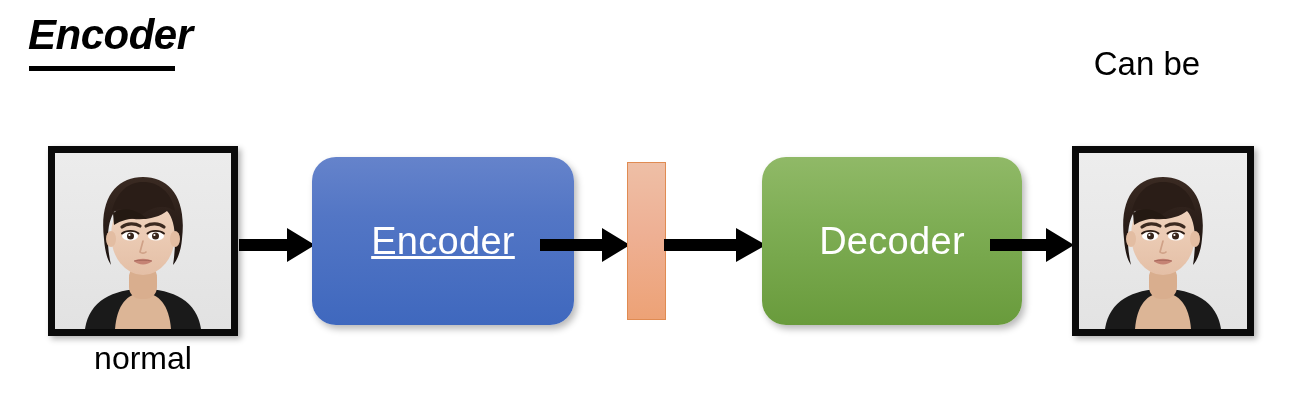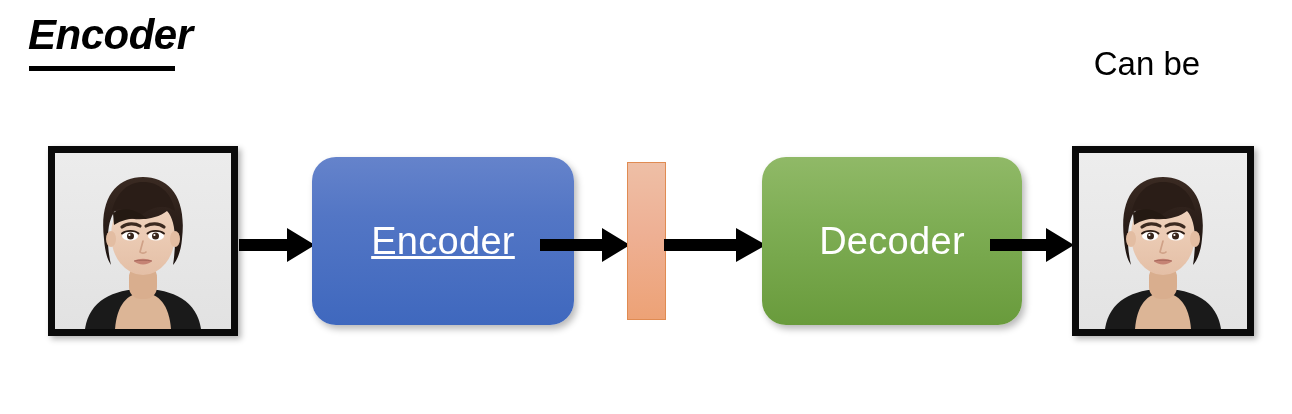--- a/index.html
+++ b/index.html
@@ -189,20 +189,21 @@
           <path d="M92.5 80.5 C96 77 105 77 109 80.5" stroke="#2c1d15" stroke-width="1.9" fill="none" stroke-linecap="round"></path>
 
           <path d="M88 88 L85 99 C86.5 100.6 89.5 100.6 91 99" stroke="#cfa187" stroke-width="1.7" fill="none" stroke-linecap="round"></path>
 
           <path d="M79 108 C83 105 93 105 97 108 C93 112.5 83 112.5 79 108 Z" fill="#c58374"></path>
           <path d="M79 108 C84 107 92 107 97 108" stroke="#a8685c" stroke-width="1" fill="none"></path>
         </g>
       </svg>
     </div>
   </div>
+  <div class="caption-normal">normal</div>
 
   <div class="arrow" id="arrow-1">
     <svg viewBox="0 0 76 34" preserveAspectRatio="none">
         <path d="M0 11 H48 V0 L76 17 L48 34 V23 H0 Z" fill="#000000"></path>
       </svg>
   </div>
 
   <div class="block" id="block-encoder">
     <span>Encoder</span>
   </div>

